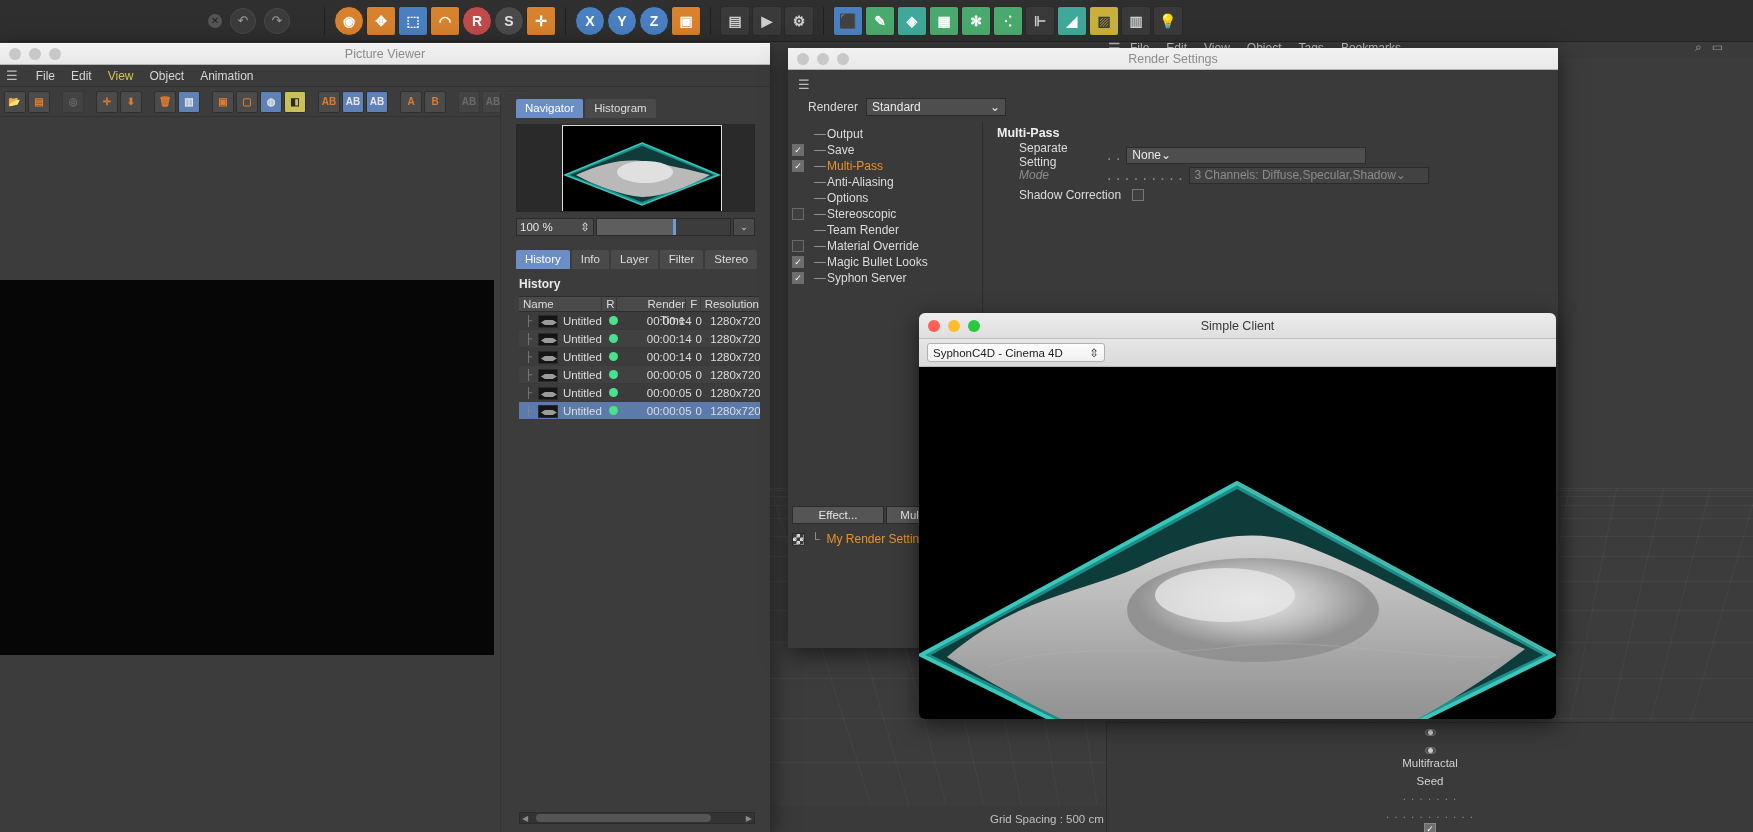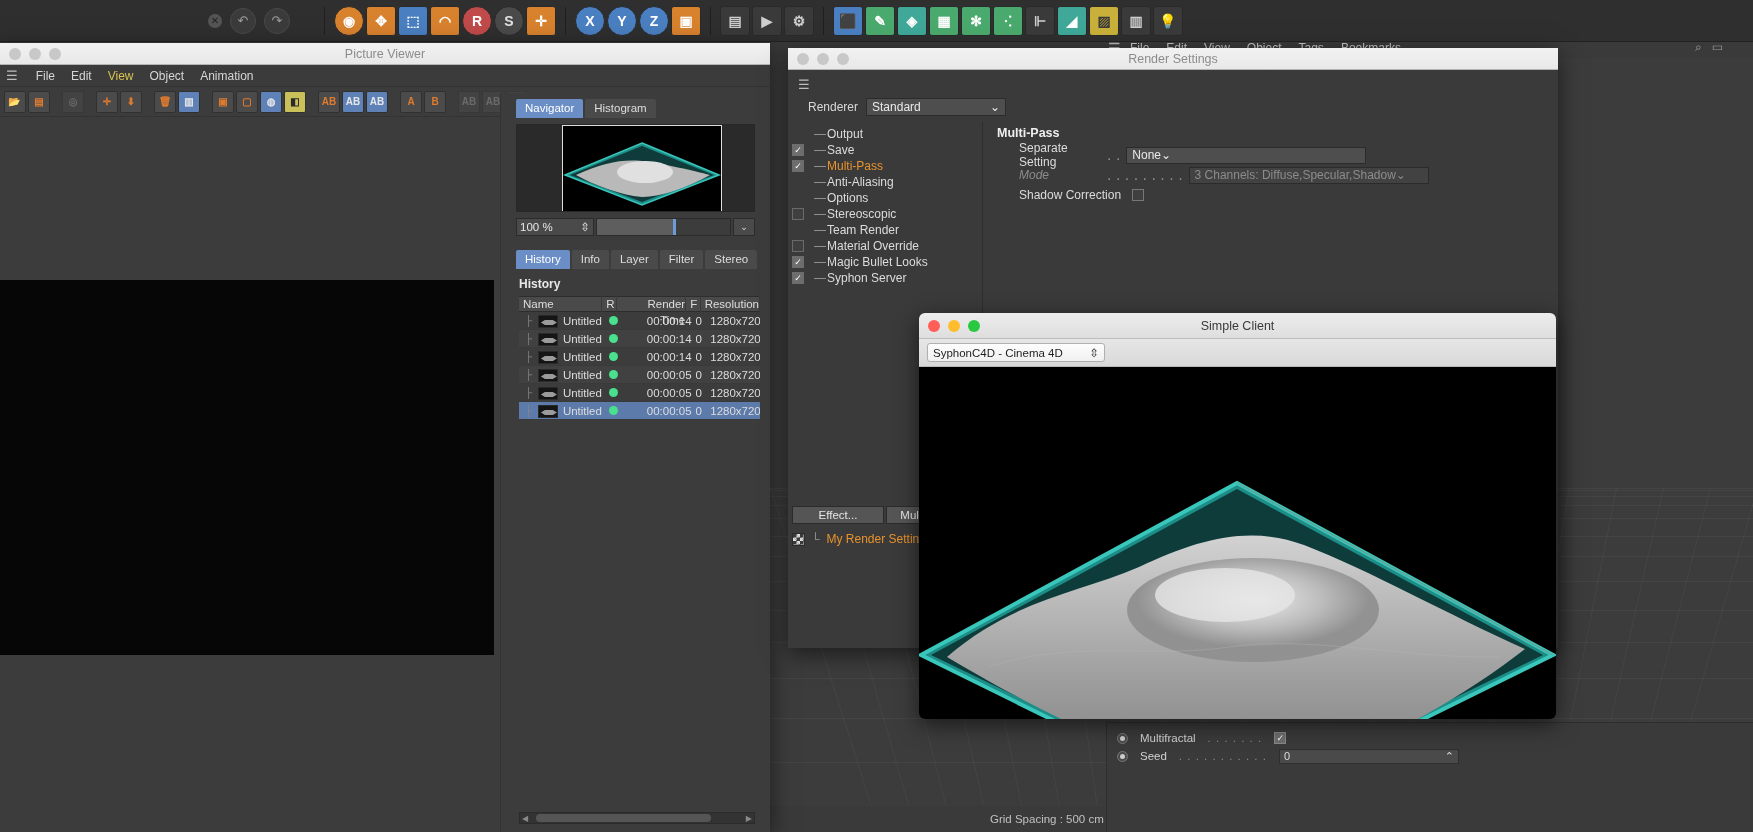--- a/index.html
+++ b/index.html
@@ -70,21 +70,21 @@
     background: #3a3a3a; color: #c0c0c0; font-size: 11.5px;
     display: flex; align-items: center; padding-left: 220px;
   }
 
   
   .attr-panel {
     position: absolute; left: 1106px; bottom: 0; width: 647px; height: 110px;
     background: #3a3a3a; border-left: 1px solid #2e2e2e; border-top: 1px solid #2e2e2e;
     padding: 6px 10px; color: #d2d2d2; font-size: 11.5px;
   }
-  .attr-row { display: flex; align-items: center; height: 18px; gap: 12px; }
+  .attr-row { display: flex; align-items: center; height: 18px; gap: 21px; flex-direction: column; }
   .radio-dot {
     width: 11px; height: 11px; border-radius: 6px;
     border: 1px solid #777; background: #4a4a4a;
     display: inline-flex; align-items: center; justify-content: center;
   }
   .radio-dot i { width: 5px; height: 5px; border-radius: 3px; background: #ccc; display: block; }
   .attr-dots { color: #8a8a8a; letter-spacing: 1px; }
   .attr-cb {
     width: 12px; height: 12px; background: #6e6e6e; border: 1px solid #888;
     color: #fff; font-size: 9px; line-height: 11px; text-align: center;

